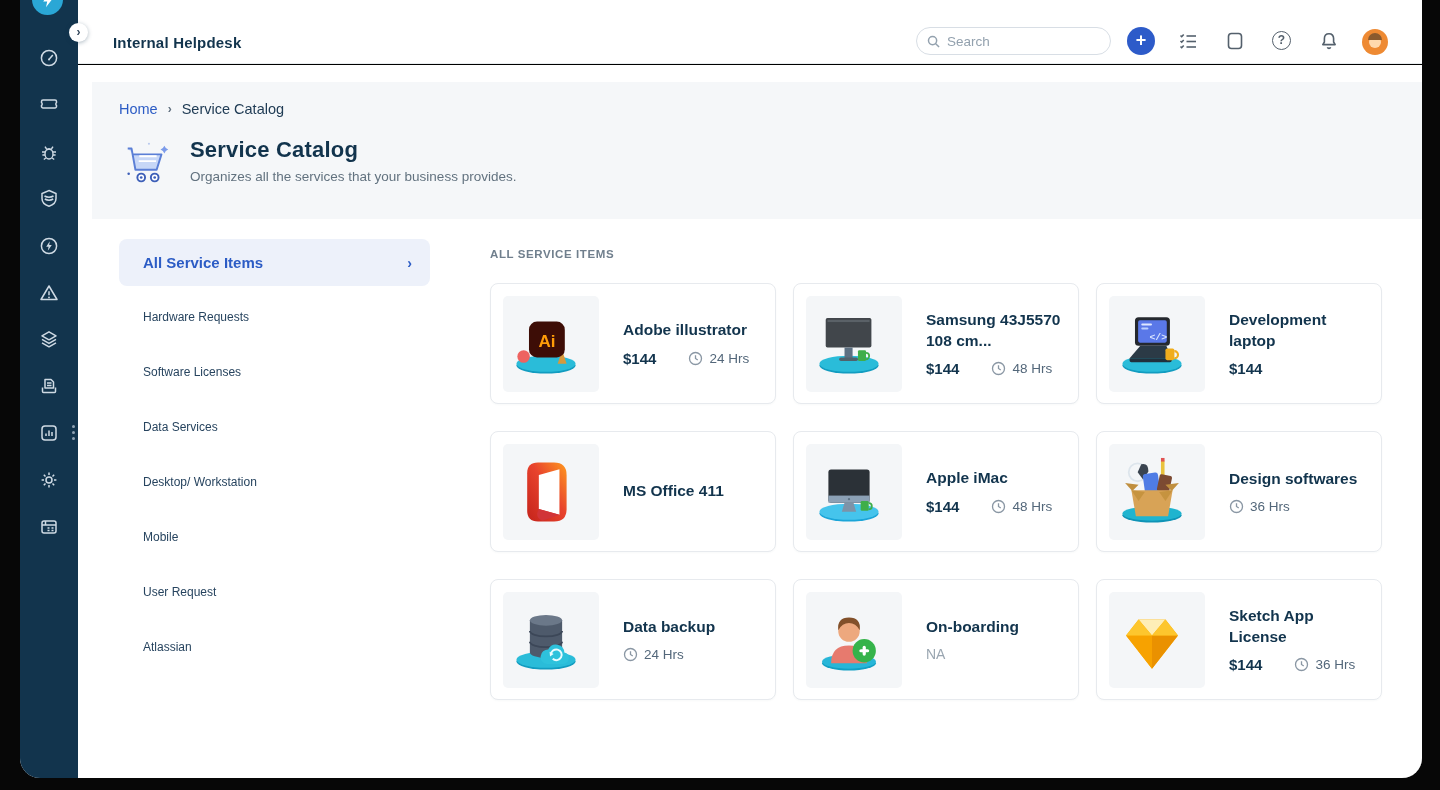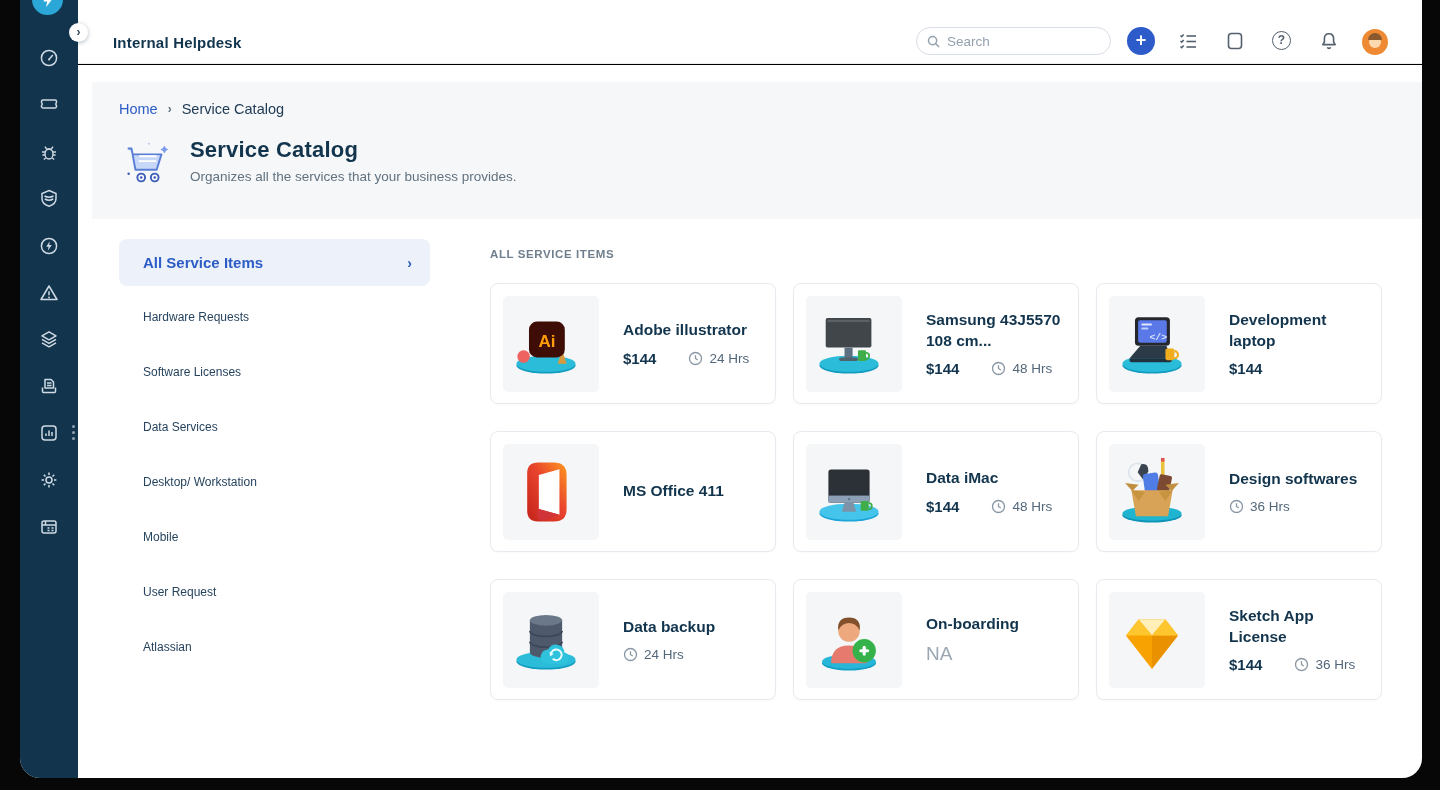--- a/index.html
+++ b/index.html
@@ -70,21 +70,21 @@
           display:flex; align-items:center; padding:12px; box-shadow:0 1px 2px rgba(24,50,71,.03); }
   .tile { width:96px; height:96px; border-radius:5px; background:#f4f6f8; flex:0 0 auto;
           display:flex; align-items:center; justify-content:flex-start; }
   .cinfo { margin-left:24px; display:flex; flex-direction:column; justify-content:center; max-width:152px; }
   .ctitle { font-size:15.5px; font-weight:700; color:#12344d; line-height:1.32; }
   .cmeta { display:flex; align-items:center; margin-top:9px; }
   .price { font-size:15px; font-weight:700; color:#12344d; }
   .hrs-grp { display:flex; align-items:center; }
   .price + .hrs-grp { margin-left:32px; }
   .hrs { font-size:13.5px; color:#53677a; margin-left:6px; }
-  .na { font-size:19px; color:#9aa6b1; margin-top:9px; }
+  .na { font-size:14px; color:#9aa6b1; margin-top:9px; }
 </style>
 </head>
 <body>
 
 <div class="window">
 
   <nav class="sidebar">
     <div class="logo">
       <svg width="16" height="16" viewBox="0 0 20 20">
           <polygon points="11,1 4,12 9,12 7.5,19 16,8 10.5,8" fill="#ffffff"></polygon>
@@ -370,21 +370,21 @@
                 <ellipse cx="48" cy="70" rx="33" ry="9" fill="#45c4ec"></ellipse>
               <rect x="25" y="23" width="46" height="37" rx="3" fill="#2b3137"></rect>
               <rect x="25" y="52" width="46" height="8" fill="#8ba0b5"></rect>
               <circle cx="48" cy="56" r="1.3" fill="#5d7184"></circle>
               <path d="M43 60 L53 60 L56 70 L40 70 Z" fill="#7d93a8"></path>
               <rect x="61" y="58" width="9" height="11" rx="1.5" fill="#3fae49"></rect>
               <path d="M70 60.5 a3.5 3.5 0 0 1 0 7" fill="none" stroke="#3fae49" stroke-width="2"></path>
             </svg>
           </div>
           <div class="cinfo">
-            <div class="ctitle">Data iMac</div>
+            <div class="ctitle">Apple iMac</div>
             <div class="cmeta">
               <span class="price">$144</span>
               <span class="hrs-grp">
                   <svg width="15" height="15" viewBox="0 0 16 16">
                     <circle cx="8" cy="8" r="6.4" fill="none" stroke="#8a97a4" stroke-width="1.4"></circle>
                     <path d="M8 4.6 V8 L10.4 9.6" fill="none" stroke="#8a97a4" stroke-width="1.4"></path>
                   </svg>
               <span class="hrs">48 Hrs</span>
                 </span>
             </div>

